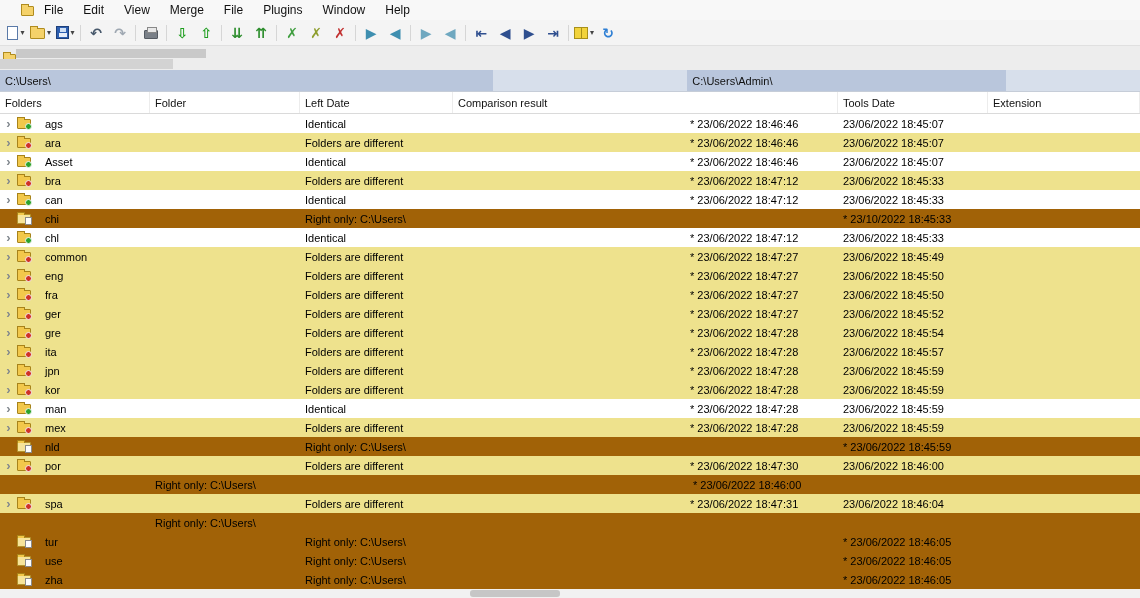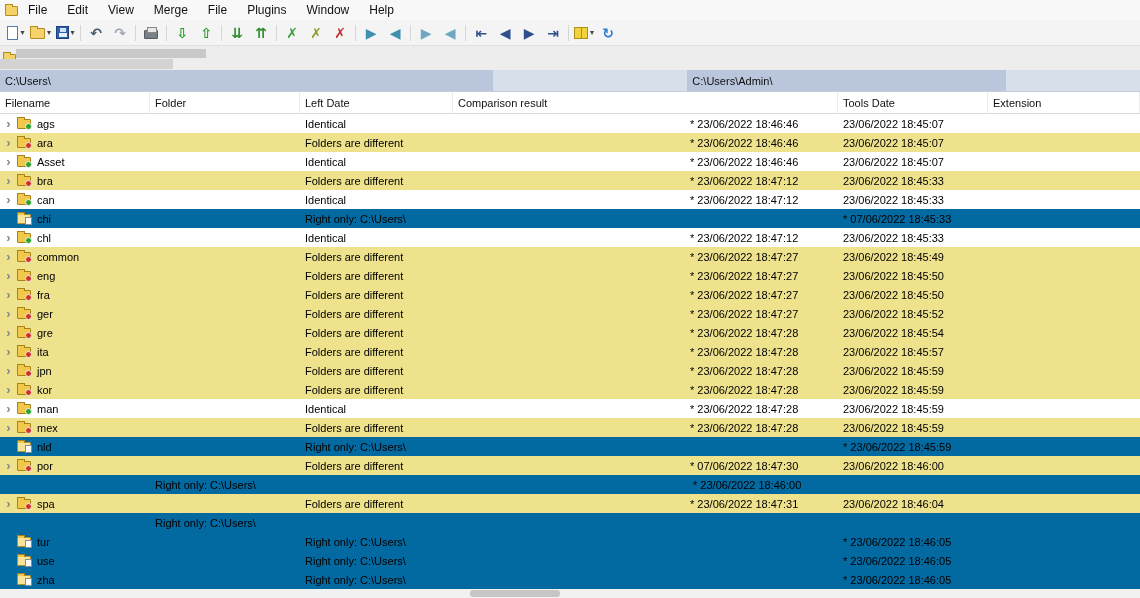--- a/index.html
+++ b/index.html
@@ -1,21 +1,21 @@
 <!DOCTYPE html>
 <html><head>
 <meta charset="utf-8">
 <style>
   *{margin:0;padding:0;box-sizing:border-box}
   html,body{background:#fff}
   body{font-family:"Liberation Sans","DejaVu Sans",sans-serif}
   .app{position:relative;width:1140px;height:598px;overflow:hidden;background:#fff;font-size:11px;color:#000}
 
   
-  .menubar{display:flex;align-items:center;height:20px;background:#f8f8f8;padding-left:5px}
+  .menubar{display:flex;align-items:center;height:20px;background:#f8f8f8;padding-left:21px}
   .menu-items{display:flex;height:100%}
   .menu-item{display:flex;align-items:center;padding:0 10px;font-size:12px;color:#111;cursor:default}
 
   
   .toolbar{display:flex;align-items:center;height:26px;background:#f4f4f4;border-bottom:1px solid #e0e0e0;padding-left:4px}
   .tb-btn{display:flex;align-items:center;justify-content:center;height:22px;min-width:24px;padding:0 2px;border-radius:2px}
   .tb-glyph{font-size:14px;line-height:1;font-weight:bold}
   .tb-dd{font-size:8px;color:#444;margin-left:2px}
   .tb-sep{width:1px;height:16px;background:#d6d6d6;margin:0 3px;flex:none}
 
@@ -48,32 +48,32 @@
   
   .colheader{display:flex;height:22px;background:#fff;border-bottom:1px solid #dadada}
   .hcell{display:flex;align-items:center;padding-left:5px;border-right:1px solid #ececec;font-size:11px;color:#111;white-space:nowrap;overflow:hidden}
   .col0{width:150px}.col1{width:150px}.col2{width:385px}.col3{width:153px}.col4{width:150px}.col5{width:152px}
 
   
   .tbody{width:1140px}
   .row{display:flex;height:19px}
   .row.identical{background:#ffffff}
   .row.different{background:#eee28d}
-  .row.right_only{background:#0369a1}
+  .row.right_only{background:#a16207}
   .cell{display:flex;align-items:center;padding-left:5px;white-space:nowrap;overflow:hidden}
   .fcell{padding-left:2px}
   .chevron{width:13px;flex:none;color:#80878d;font-size:13px;line-height:1;text-align:center;font-weight:bold}
   .chevron.hiddenc{visibility:hidden}
   .ficon{position:relative;flex:none;width:14px;height:10px;background:#f2c84b;border:1px solid #a8831a;border-radius:1px;margin:0 4px 0 2px}
   .ficon::before{content:"";position:absolute;top:-3px;left:-1px;width:6px;height:2px;background:#f2c84b;border:1px solid #a8831a;border-bottom:none}
   .row.identical .ficon::after{content:"";position:absolute;right:-2px;bottom:-2px;width:5px;height:5px;border-radius:50%;background:#2ca32c;border:1px solid #eef5ee}
   .row.different .ficon::after{content:"";position:absolute;right:-2px;bottom:-2px;width:5px;height:5px;border-radius:50%;background:#d03227;border:1px solid #f5eded}
   .row.right_only .ficon{background:#f7e49a;border-color:#b2932d}
   .row.right_only .ficon::after{content:"";position:absolute;right:-2px;bottom:-2px;width:5px;height:6px;background:#fdfdfd;border:1px solid #8a8a8a}
-  .fname{margin-left:2px}
+  .fname{margin-left:10px}
 
   
   .hscroll{position:relative;height:9px;background:#f1f1f1}
   .hthumb{position:absolute;left:470px;top:1px;width:90px;height:7px;background:#c6c6c6;border-radius:3px}
 </style>
 </head>
 <body>
 
 <div class="app">
 
@@ -187,21 +187,21 @@
       <span>C:\Users\</span>
     </div>
     <div class="path-seg seg-rest w-lrest"></div>
     <div class="path-seg seg-sel w-rsel">
       <span>C:\Users\Admin\</span>
     </div>
     <div class="path-seg seg-rest w-rrest"></div>
   </div>
 
   <div class="colheader">
-      <div class="hcell col0">Filename</div>
+      <div class="hcell col0">Folders</div>
       <div class="hcell col1">Folder</div>
       <div class="hcell col3">Left Date</div>
       <div class="hcell col2">Comparison result</div>
       <div class="hcell col4">Tools Date</div>
       <div class="hcell col5">Extension</div>
     </div>
 
   <div class="tbody">
       <div class="row identical">
         <div class="cell col0 fcell">
@@ -265,21 +265,21 @@
       </div>
       <div class="row right_only">
         <div class="cell col0 fcell">
           <span class="chevron hiddenc">›</span>
           <span class="ficon"></span>
           <span class="fname">chi</span>
         </div>
         <div class="cell col1"></div>
         <div class="cell col2">Right only: C:\Users\</div>
         <div class="cell col3"></div>
-        <div class="cell col4">* 07/06/2022 18:45:33</div>
+        <div class="cell col4">* 23/10/2022 18:45:33</div>
         <div class="cell col5"></div>
       </div>
       <div class="row identical">
         <div class="cell col0 fcell">
           <span class="chevron">›</span>
           <span class="ficon"></span>
           <span class="fname">chl</span>
         </div>
         <div class="cell col1"></div>
         <div class="cell col2">Identical</div>
@@ -420,21 +420,21 @@
         <div class="cell col5"></div>
       </div>
       <div class="row different">
         <div class="cell col0 fcell">
           <span class="chevron">›</span>
           <span class="ficon"></span>
           <span class="fname">por</span>
         </div>
         <div class="cell col1"></div>
         <div class="cell col2">Folders are different</div>
-        <div class="cell col3">* 07/06/2022 18:47:30</div>
+        <div class="cell col3">* 23/06/2022 18:47:30</div>
         <div class="cell col4">23/06/2022 18:46:00</div>
         <div class="cell col5"></div>
       </div>
       <div class="row right_only">
         <div class="cell col1"></div>
         <div class="cell col2">Right only: C:\Users\</div>
         <div class="cell col3"></div>
         <div class="cell col4">* 23/06/2022 18:46:00</div>
         <div class="cell col5"></div>
       </div>

